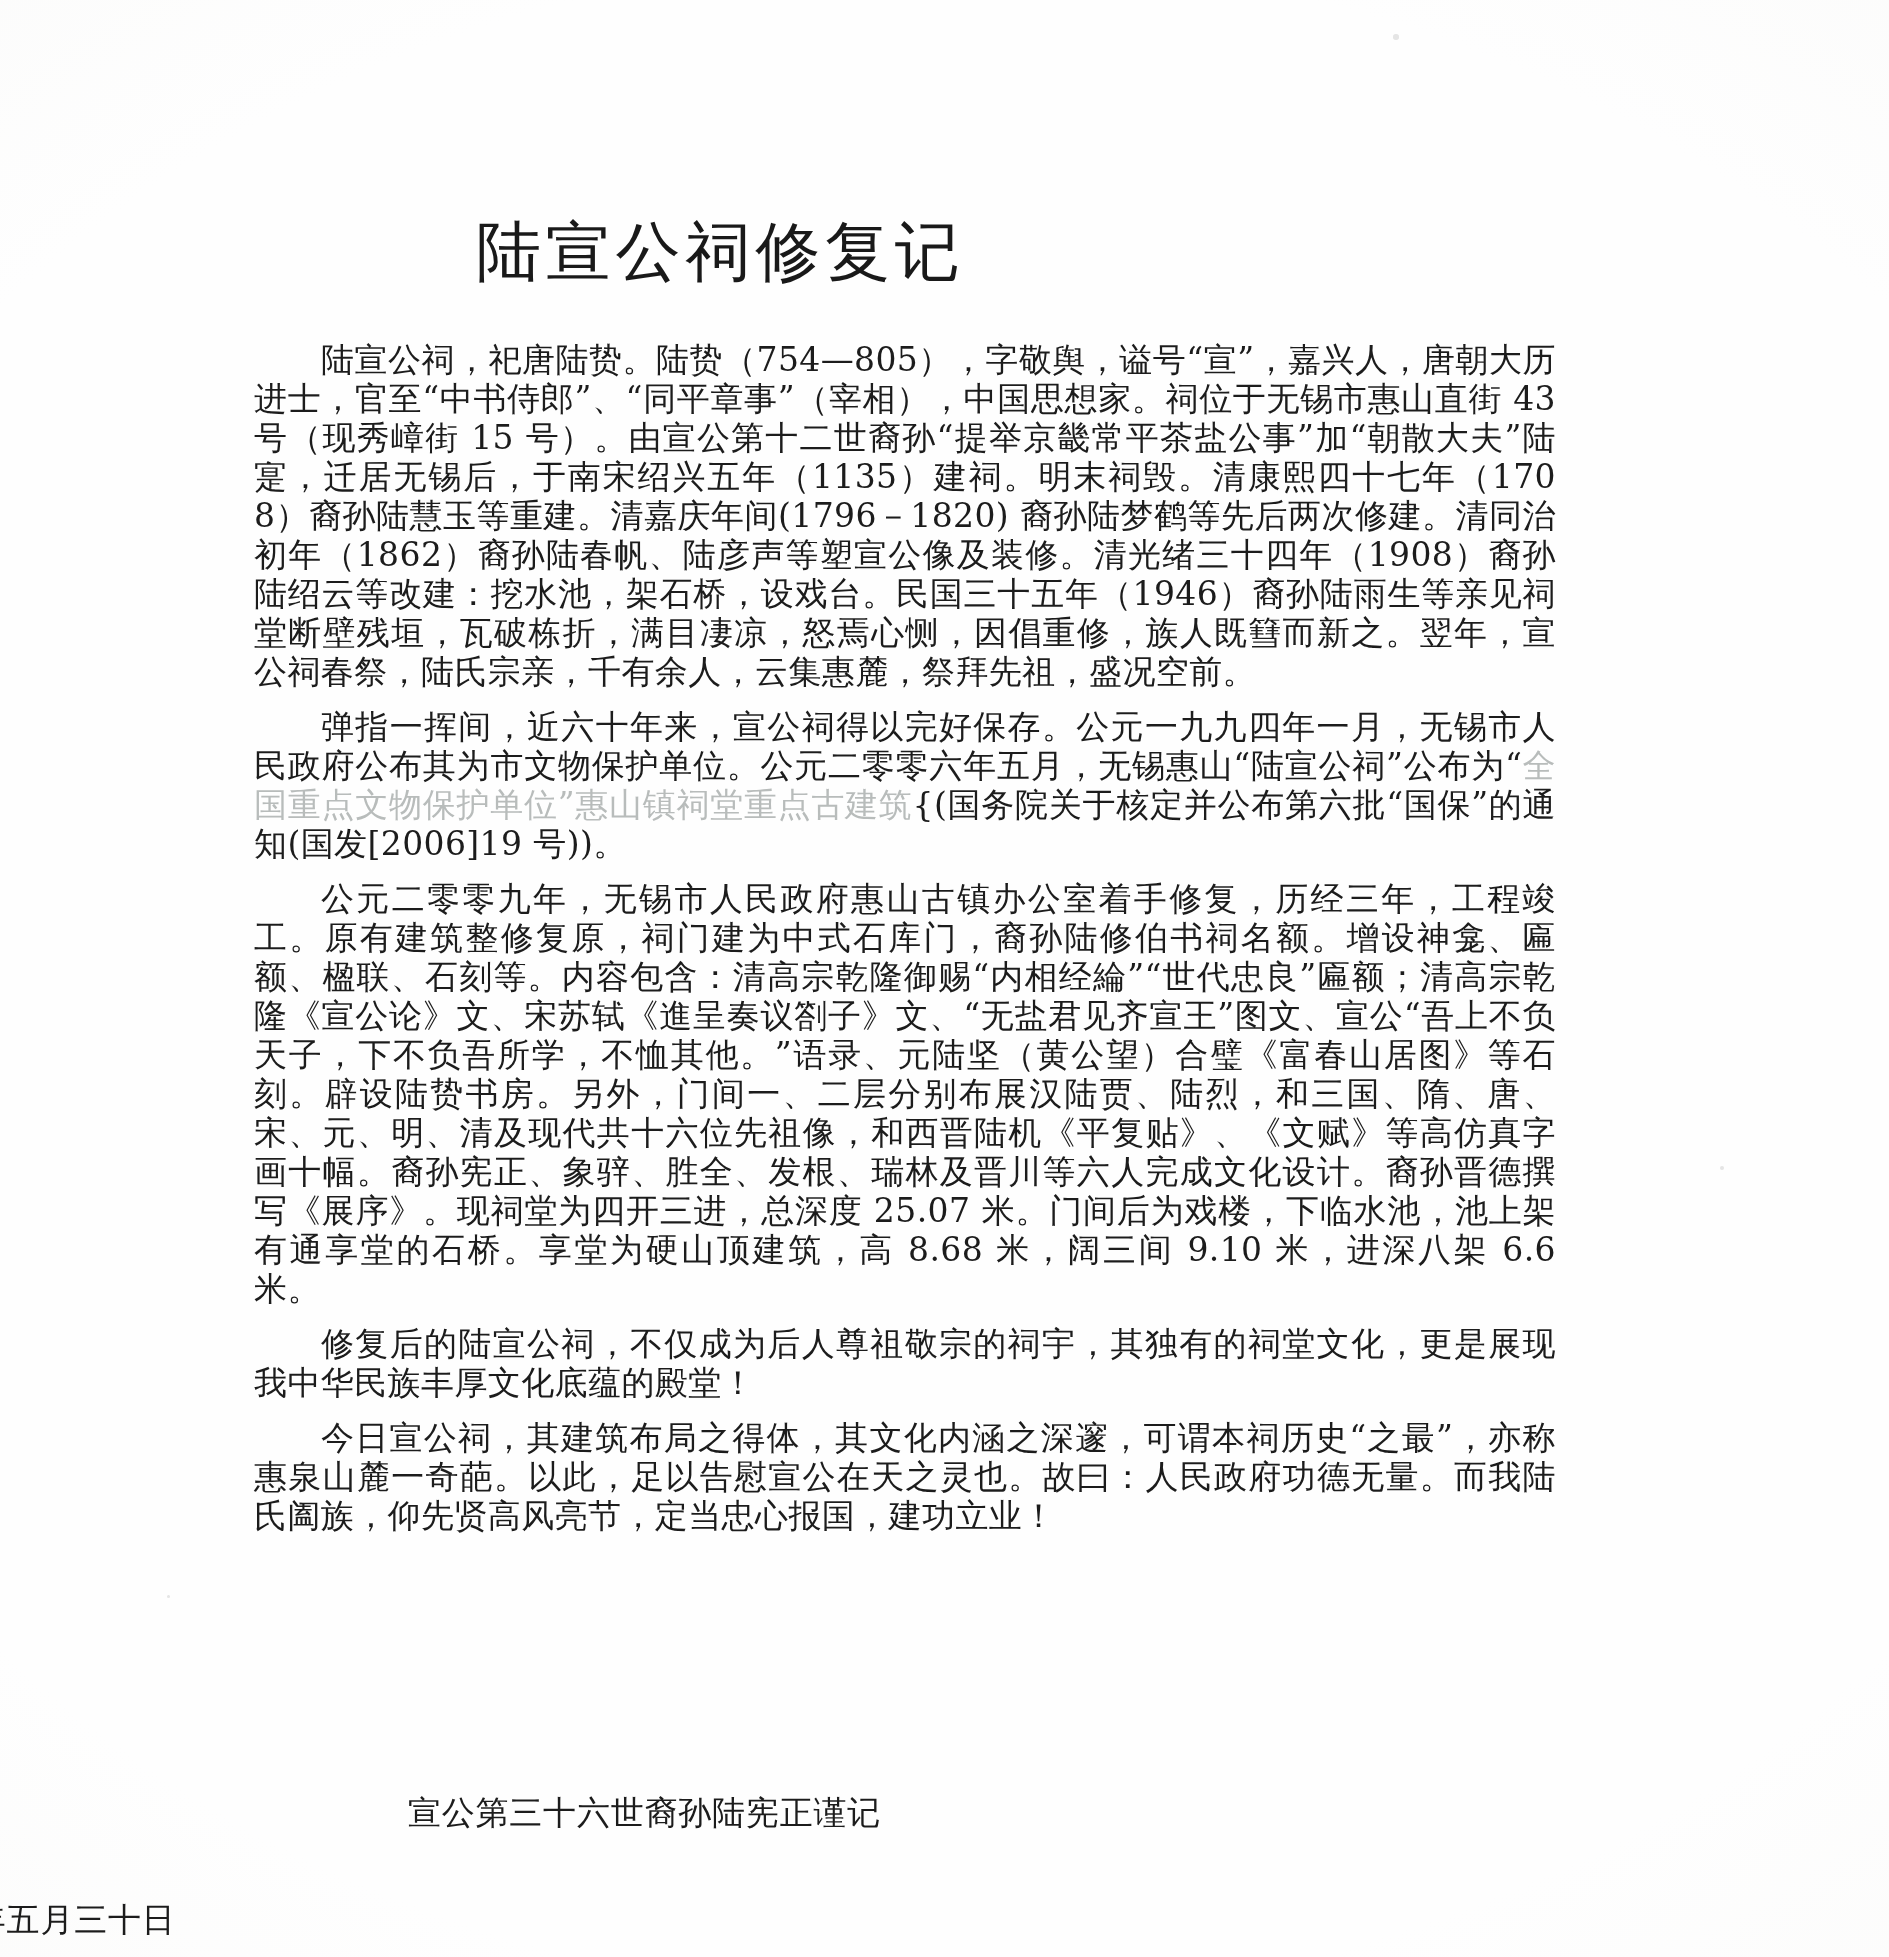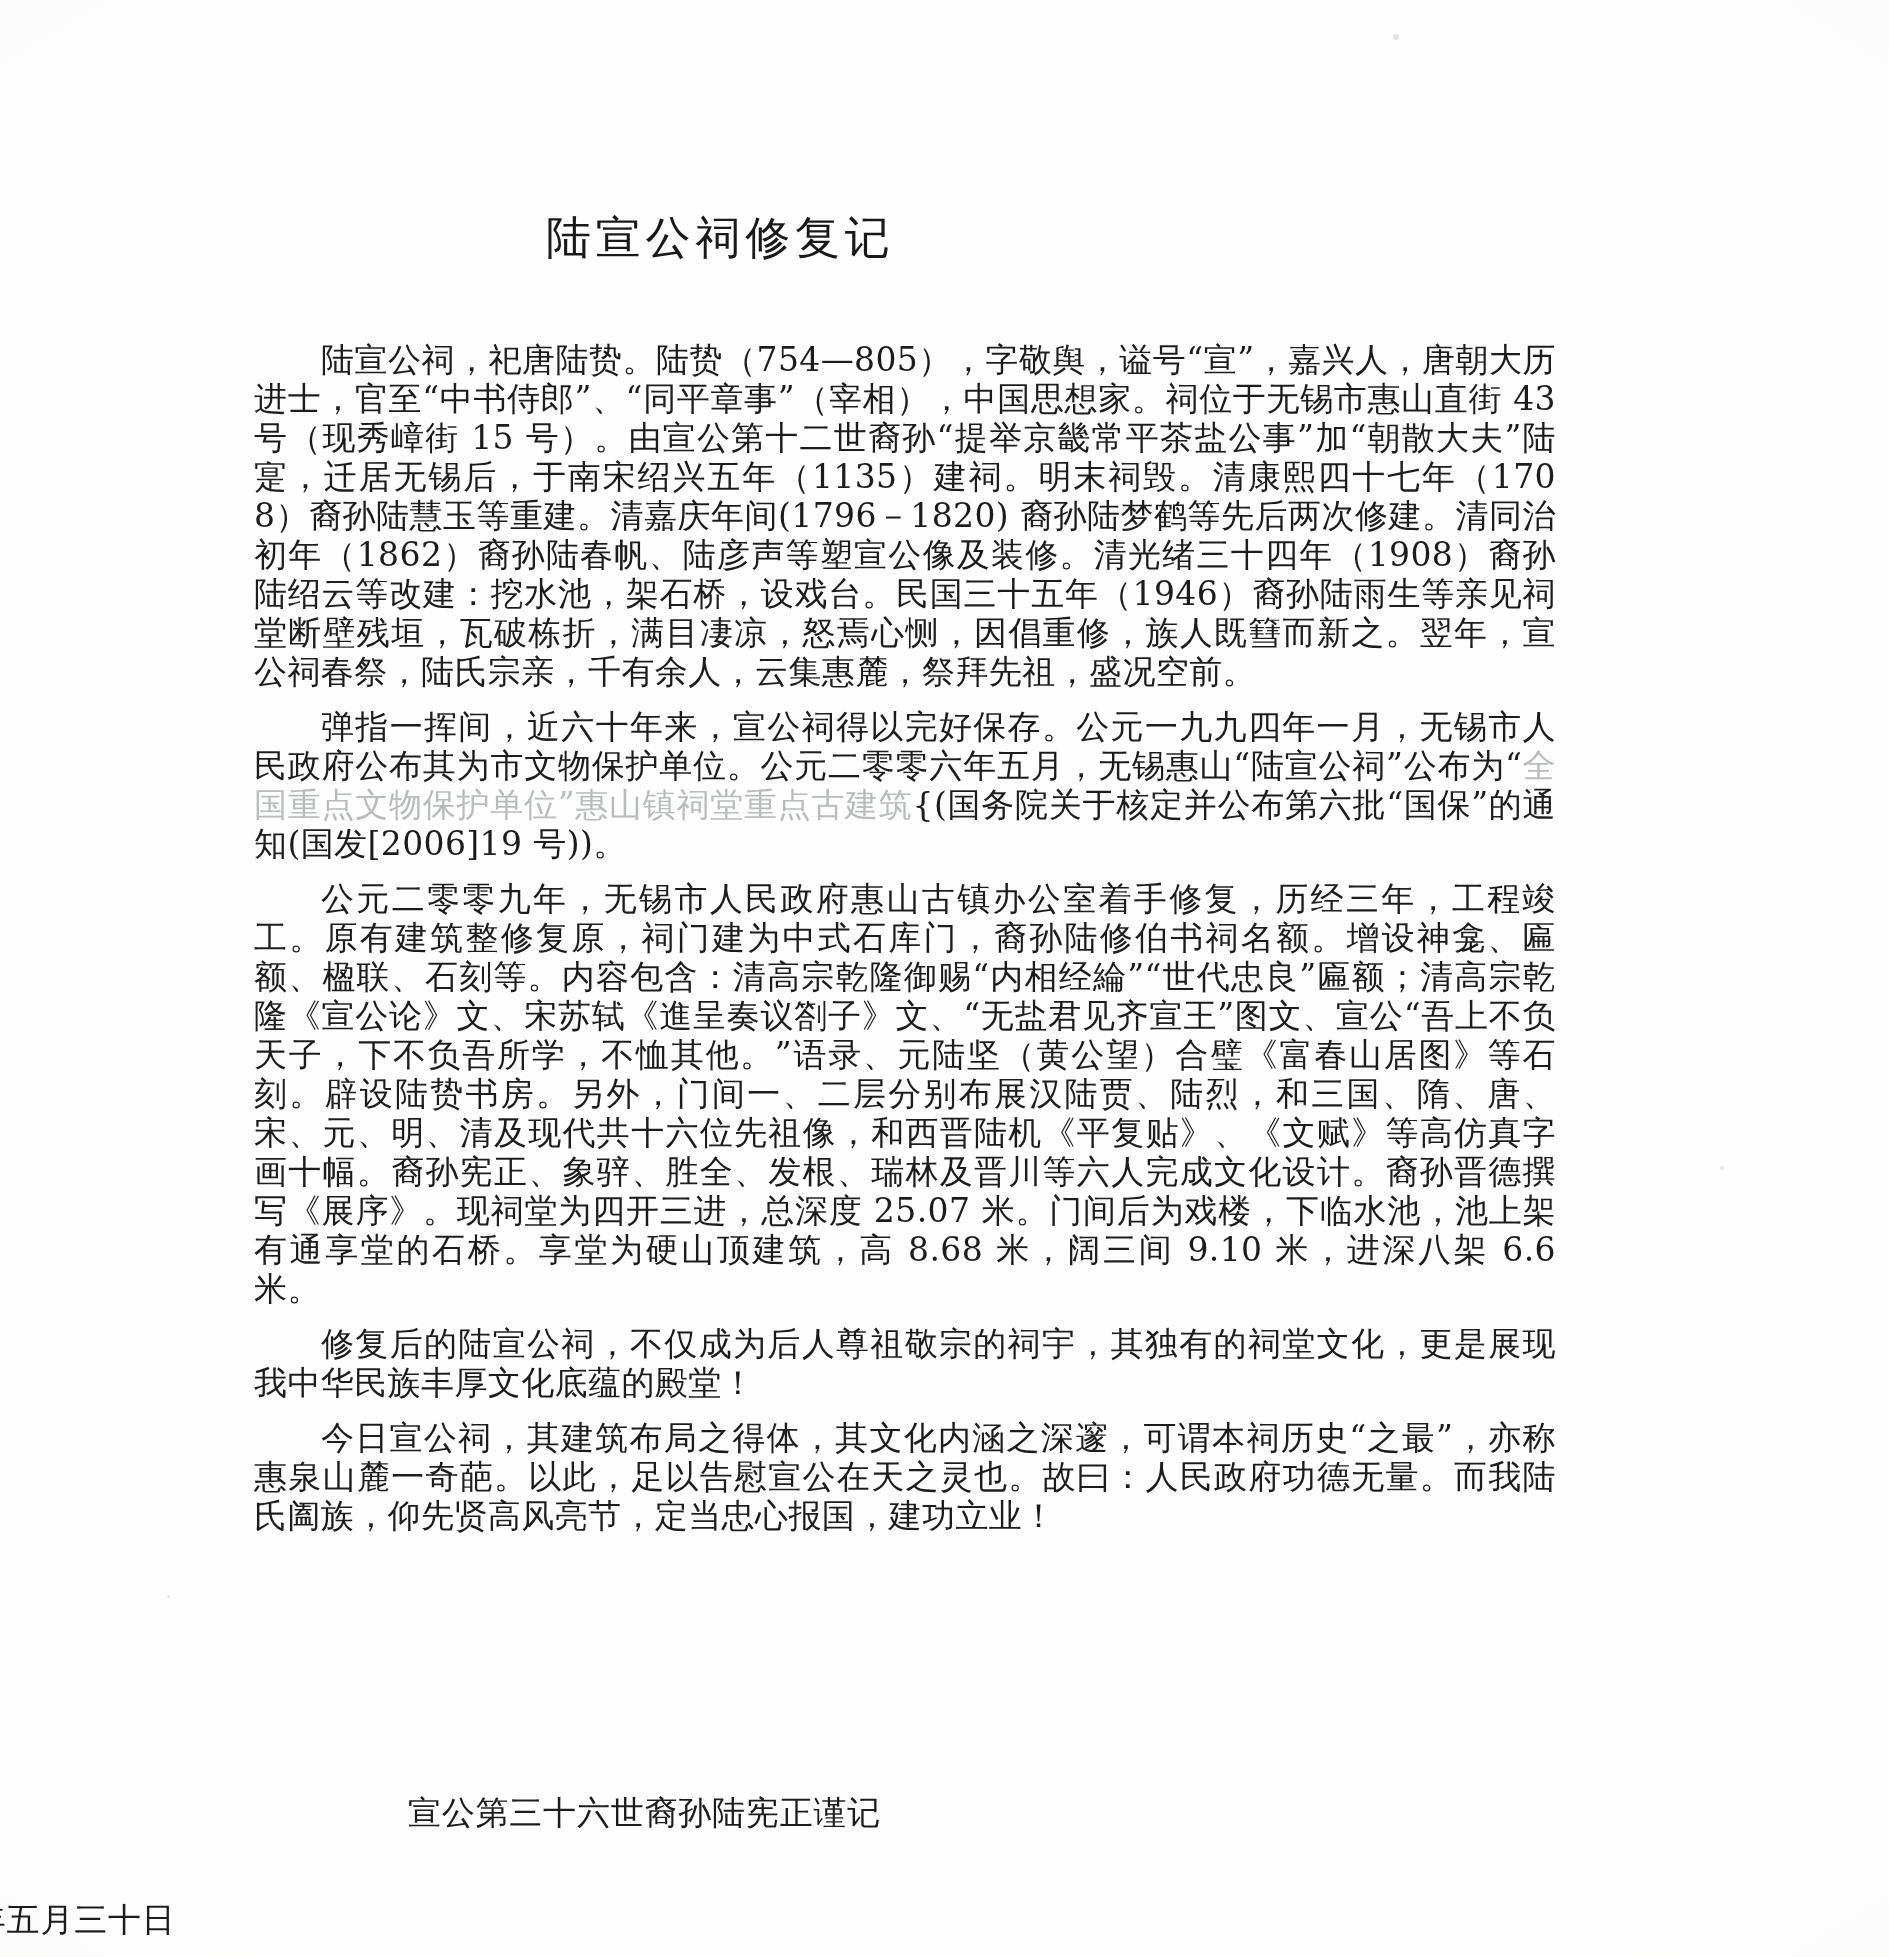--- a/index.html
+++ b/index.html
@@ -43,21 +43,21 @@
     width: 1889px;
     height: 1957px;
   }
 
   .doc-title {
     position: absolute;
     left: 12px;
     right: 0;
     top: 208px;
     text-align: center;
-    font-size: 45px;
+    font-size: 65px;
     letter-spacing: 4.8px;
     font-weight: 400;
     color: #191919;
     font-family: "DejaVu Serif", "Liberation Serif", serif;
     text-indent: 4.8px;
   }
   
   .doc-title-inner {
     display: inline-block;
     transform: translateX(-235px);

